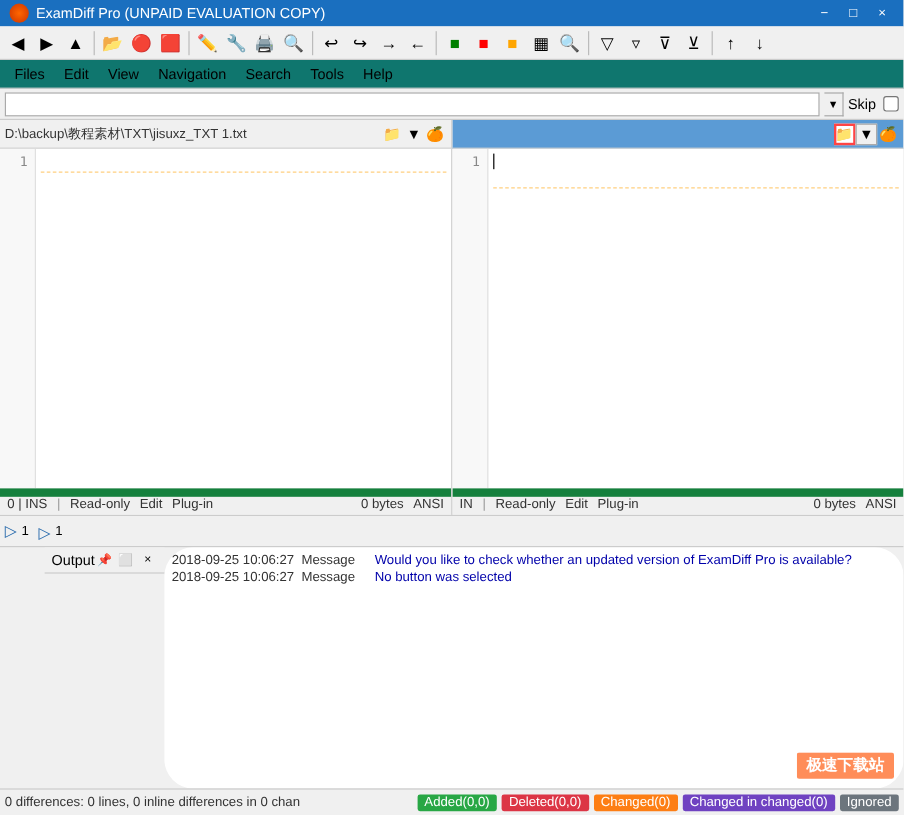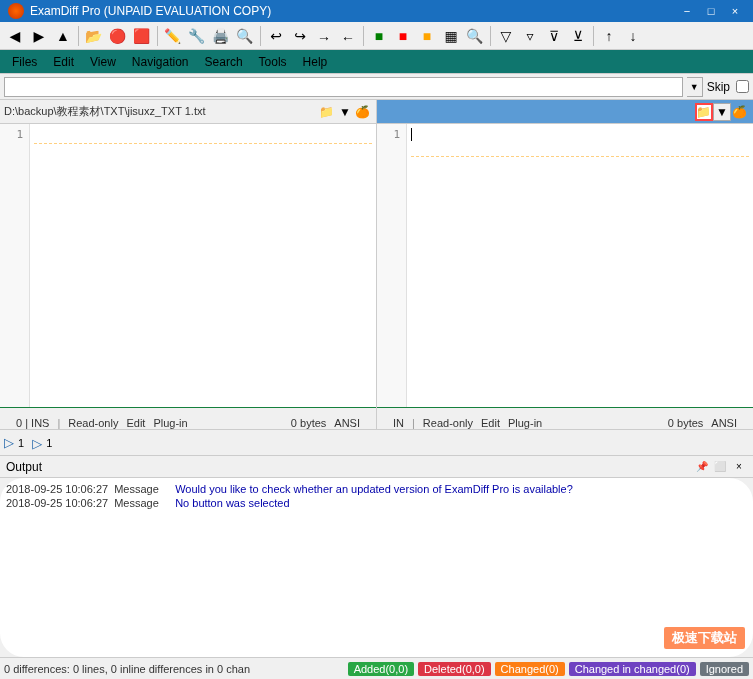--- a/index.html
+++ b/index.html
@@ -138,25 +138,25 @@
     .text-cursor {
       width: 1px;
       height: 13px;
       background: black;
       display: inline-block;
     }
 
     
     .panel-status {
       background: #f0f0f0;
-      border-top: 1px solid #15803d;
+      border-top: 7px solid #15803d;
       height: 22px;
       display: flex;
-      align-items: flex-end;
-      padding: 0 16px;
+      align-items: flex-start;
+      padding: 0 6px;
       font-size: 11px;
       gap: 8px;
       color: #333;
     }
     .panel-status .status-sep { color: #999; }
 
     
     .sync-bar {
       height: 26px;
       background: #f0f0f0;
@@ -262,22 +262,23 @@
 
     .scrollable-editor {
       flex: 1;
       overflow: auto;
       background: white;
     }
 
     .lower-section {
       flex: 1;
       display: flex;
-      flex-direction: column;
+      flex-direction: row;
       overflow: hidden;
+      margin-left: 37px;
     }
   </style>
 </head>
 <body>
 
 <div id="title-bar">
   <div class="title-left">
     <div class="title-icon"></div>
     <span class="title-text">ExamDiff Pro (UNPAID EVALUATION COPY)</span>
   </div>

